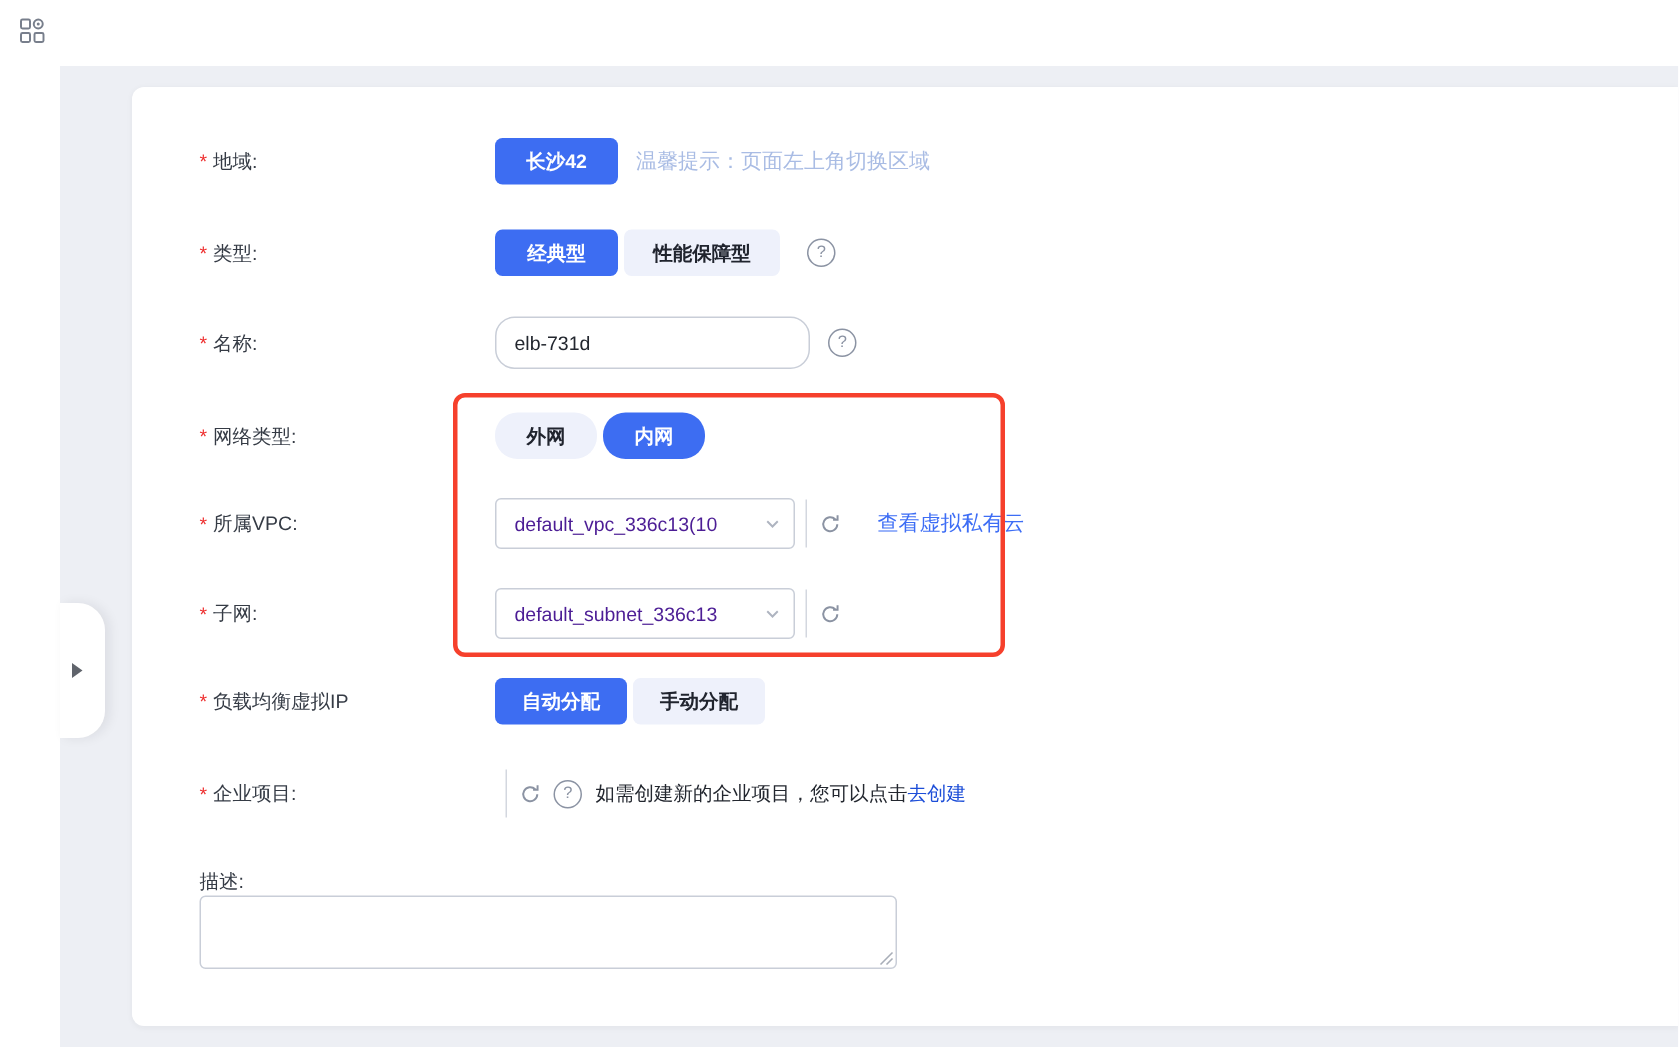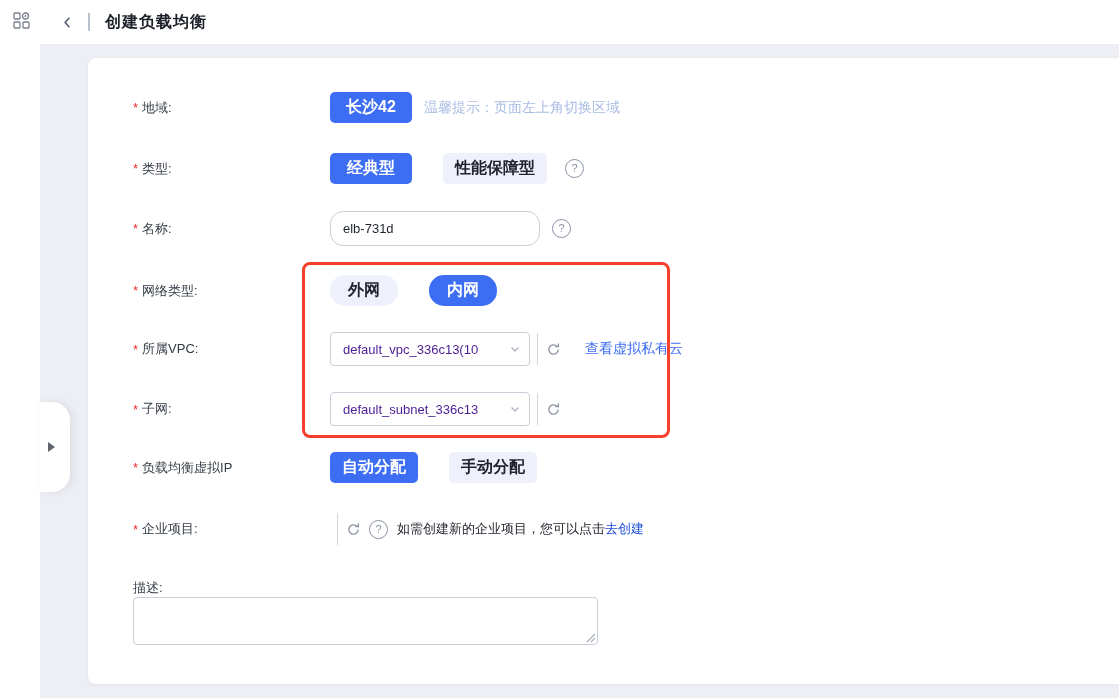--- a/index.html
+++ b/index.html
@@ -20,26 +20,26 @@
   .content{position:absolute;left:40px;top:44px;right:0;bottom:0;background:#edeff4;}
 
   
   .card{position:absolute;left:88px;top:58px;width:1031px;height:626px;background:#fff;
         border-radius:8px 0 0 8px;box-shadow:0 1px 4px rgba(30,35,48,.05);z-index:3;}
 
   .row{position:absolute;left:0;width:100%;display:flex;align-items:center;padding-left:45px;box-sizing:border-box;}
   .flabel{width:197px;flex:none;font-size:13px;color:#353b45;display:flex;align-items:center;}
   .req{color:#ee2e2e;margin-right:4px;font-size:13px;}
 
-  .btn{height:31px;border:none;border-radius:5px;font-size:16px;font-weight:700;cursor:pointer;
+  .btn{height:31px;border:none;border-radius:5px;font-size:13px;font-weight:700;cursor:pointer;
        font-family:inherit;display:inline-flex;align-items:center;justify-content:center;padding:0;}
   .btn.primary{background:#3d6df2;color:#fff;}
   .btn.plain{background:#eef1fb;color:#20242e;}
   .w82{width:82px;} .w104{width:104px;} .w68{width:68px;border-radius:15px;} .w88{width:88px;}
-  .gap20{margin-left:31px;}
+  .gap20{margin-left:4px;}
 
   .hint{color:#a9bce4;font-size:14px;margin-left:12px;}
 
   .help{width:17px;height:17px;flex:none;border:1px solid #8b93a3;border-radius:50%;color:#8b93a3;
         font-size:11px;line-height:1;display:inline-flex;align-items:center;justify-content:center;
         margin-left:12px;cursor:pointer;background:#fff;}
 
   .textinput{width:210px;height:35px;border:1px solid #c9ced8;border-radius:13px;padding:0 12px;
              font-size:13px;color:#23272f;box-sizing:border-box;font-family:inherit;outline:none;background:#fff;}
 
@@ -79,29 +79,20 @@
       <svg width="17" height="17" viewBox="0 0 17 17" fill="none" stroke="currentColor" stroke-width="1.3">
         <rect x="1" y="1" width="6" height="6" rx="1"></rect>
         <circle cx="12.5" cy="4" r="3"></circle>
         <circle cx="12.5" cy="4" r="1" fill="currentColor" stroke="none"></circle>
         <rect x="1" y="10" width="6" height="6" rx="1"></rect>
         <rect x="10" y="10" width="6" height="6" rx="1"></rect>
       </svg>
     </span>
   </div>
 
-  <div class="topbar">
-    <span class="back">
-      <svg width="15" height="15" viewBox="0 0 16 16" fill="none" stroke="currentColor" stroke-width="1.6">
-        <path d="M10 3 L5.5 8 L10 13"></path>
-      </svg>
-    </span>
-    <span class="hdivider"></span>
-    <span class="ptitle">创建负载均衡</span>
-  </div>
 
   <div class="content"></div>
 
   <div class="card">
 
     <div class="row" style="top:34px;height:31px;">
       <div class="flabel">
         <span class="req">*</span>
         <span>地域:</span>
       </div>

